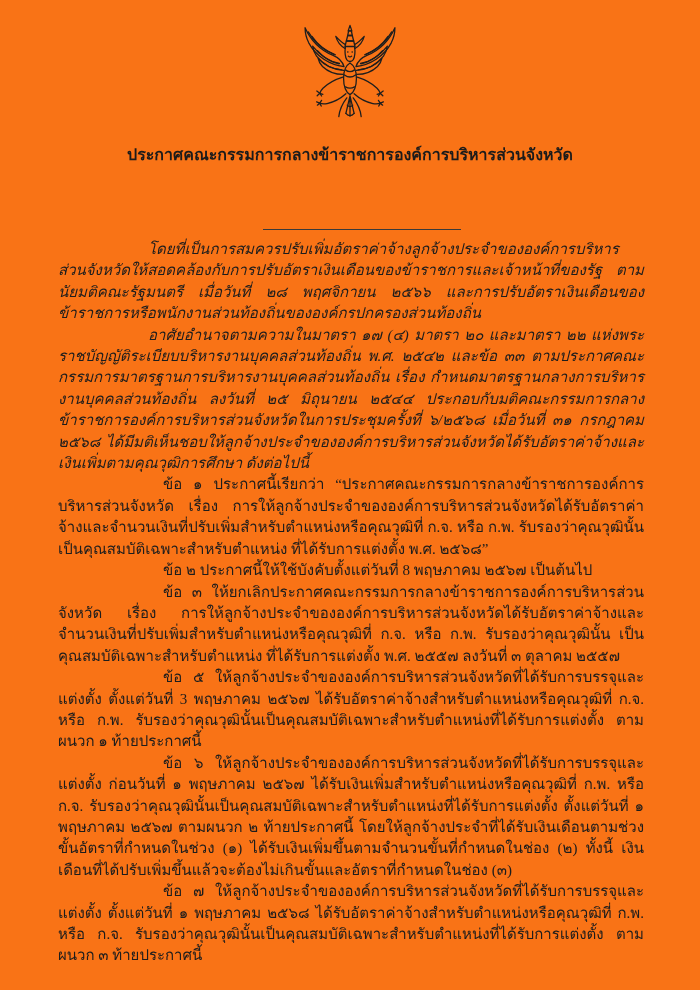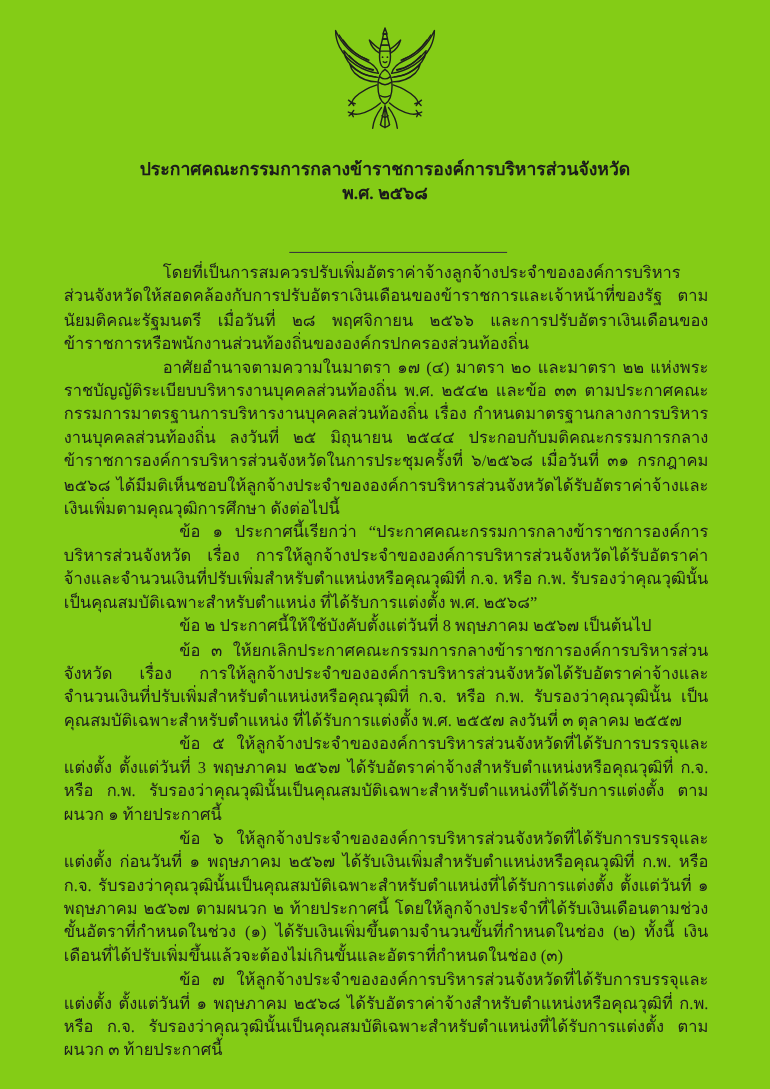--- a/index.html
+++ b/index.html
@@ -4,21 +4,21 @@
 <style>
   html, body {
     margin: 0;
     padding: 0;
     background: #ffffff;
   }
   .page {
     position: relative;
     width: 700px;
     height: 990px;
-    background: #84cc16;
+    background: #f97316;
     color: #1d1d1d;
     font-family: "Liberation Serif", "DejaVu Serif", serif;
     overflow: hidden;
   }
   .emblem {
     position: absolute;
     top: 23px;
     left: 50%;
     transform: translateX(-50%);
     width: 110px;
@@ -49,21 +49,21 @@
     position: absolute;
     top: 239px;
     left: 58px;
     width: 586px;
     font-size: 15px;
     line-height: 21.4px;
     text-align: justify;
     overflow-wrap: break-word;
   }
   .para { margin: 0; }
-  .indent-preamble { text-indent: 90px; }
+  .indent-preamble { text-indent: 90px; font-style: italic; }
   .indent-clause   { text-indent: 105px; }
 </style>
 </head>
 <body>
 
 <div class="page">
 
   <div class="emblem">
     <svg viewBox="0 0 120 132" aria-hidden="true">
       <g stroke="#1e1e1e" stroke-width="1.4" fill="none" stroke-linecap="round" stroke-linejoin="round">
@@ -99,21 +99,20 @@
         <path d="M55 68 Q60 71 65 68"></path>
         <path d="M60 78 L55.5 97 M60 78 L60 100 M60 78 L64.5 97"></path>
         <path d="M55.5 97 Q60 102 64.5 97"></path>
         <path d="M57 88 Q60 91 63 88"></path>
       </g>
     </svg>
   </div>
 
   <div class="title-block">
     <div class="title-line">ประกาศคณะกรรมการกลางข้าราชการองค์การบริหารส่วนจังหวัด</div>
-    <div class="title-line">พ.ศ. ๒๕๖๘</div>
   </div>
 
   <div class="divider"></div>
 
   <div class="body-block">
     <p class="para indent-preamble">โดยที่เป็นการสมควรปรับเพิ่มอัตราค่าจ้างลูกจ้างประจำขององค์การบริหารส่วนจังหวัดให้สอดคล้องกับการปรับอัตราเงินเดือนของข้าราชการและเจ้าหน้าที่ของรัฐ ตามนัยมติคณะรัฐมนตรี เมื่อวันที่ ๒๘ พฤศจิกายน ๒๕๖๖ และการปรับอัตราเงินเดือนของข้าราชการหรือพนักงานส่วนท้องถิ่นขององค์กรปกครองส่วนท้องถิ่น</p>
     <p class="para indent-preamble">อาศัยอำนาจตามความในมาตรา ๑๗ (๔) มาตรา ๒๐ และมาตรา ๒๒ แห่งพระราชบัญญัติระเบียบบริหารงานบุคคลส่วนท้องถิ่น พ.ศ. ๒๕๔๒ และข้อ ๓๓ ตามประกาศคณะกรรมการมาตรฐานการบริหารงานบุคคลส่วนท้องถิ่น เรื่อง กำหนดมาตรฐานกลางการบริหารงานบุคคลส่วนท้องถิ่น ลงวันที่ ๒๕ มิถุนายน ๒๕๔๔ ประกอบกับมติคณะกรรมการกลางข้าราชการองค์การบริหารส่วนจังหวัดในการประชุมครั้งที่ ๖/๒๕๖๘ เมื่อวันที่ ๓๑ กรกฎาคม ๒๕๖๘ ได้มีมติเห็นชอบให้ลูกจ้างประจำขององค์การบริหารส่วนจังหวัดได้รับอัตราค่าจ้างและเงินเพิ่มตามคุณวุฒิการศึกษา ดังต่อไปนี้</p>
     <p class="para indent-clause">ข้อ ๑ ประกาศนี้เรียกว่า “ประกาศคณะกรรมการกลางข้าราชการองค์การบริหารส่วนจังหวัด เรื่อง การให้ลูกจ้างประจำขององค์การบริหารส่วนจังหวัดได้รับอัตราค่าจ้างและจำนวนเงินที่ปรับเพิ่มสำหรับตำแหน่งหรือคุณวุฒิที่ ก.จ. หรือ ก.พ. รับรองว่าคุณวุฒินั้น เป็นคุณสมบัติเฉพาะสำหรับตำแหน่ง ที่ได้รับการแต่งตั้ง พ.ศ. ๒๕๖๘”</p>
     <p class="para indent-clause">ข้อ ๒ ประกาศนี้ให้ใช้บังคับตั้งแต่วันที่ 8 พฤษภาคม ๒๕๖๗ เป็นต้นไป</p>
     <p class="para indent-clause">ข้อ ๓ ให้ยกเลิกประกาศคณะกรรมการกลางข้าราชการองค์การบริหารส่วนจังหวัด เรื่อง การให้ลูกจ้างประจำขององค์การบริหารส่วนจังหวัดได้รับอัตราค่าจ้างและจำนวนเงินที่ปรับเพิ่มสำหรับตำแหน่งหรือคุณวุฒิที่ ก.จ. หรือ ก.พ. รับรองว่าคุณวุฒินั้น เป็นคุณสมบัติเฉพาะสำหรับตำแหน่ง ที่ได้รับการแต่งตั้ง พ.ศ. ๒๕๕๗ ลงวันที่ ๓ ตุลาคม ๒๕๕๗</p>

